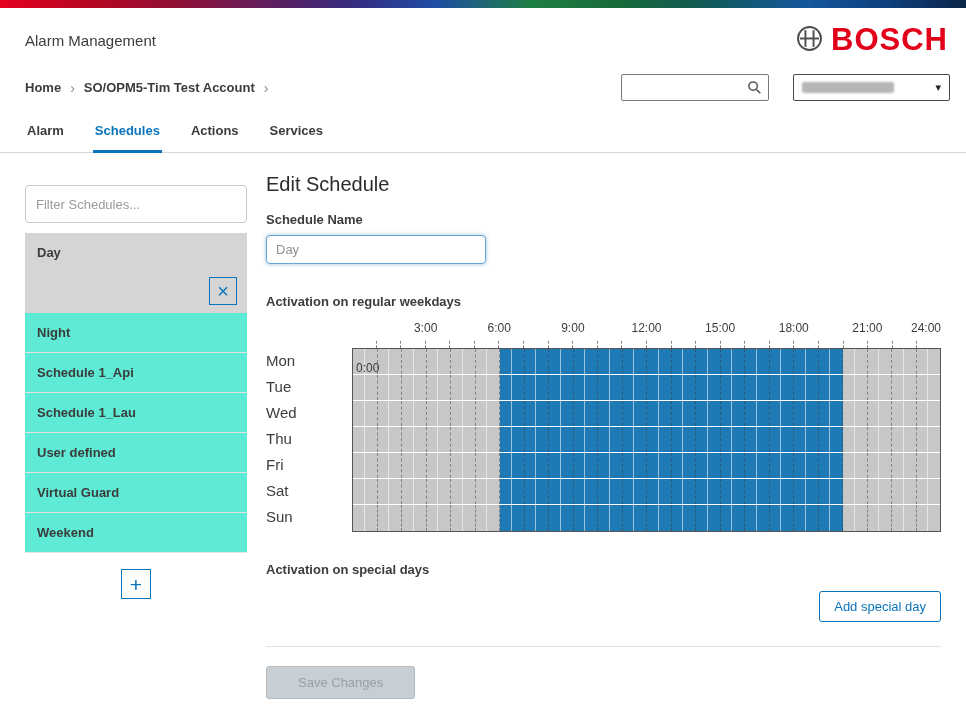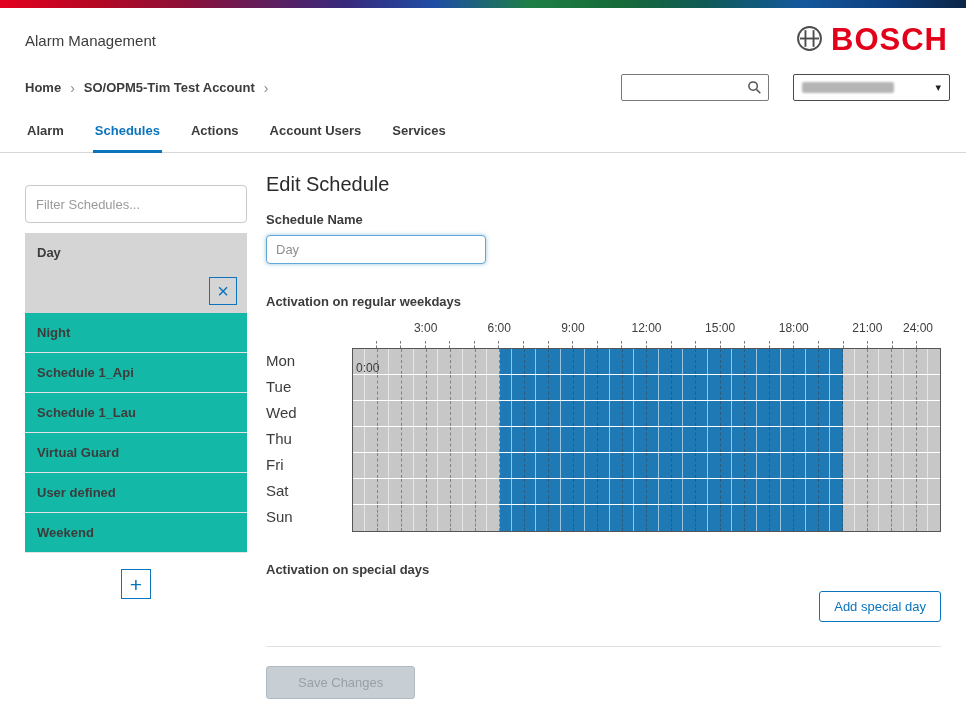--- a/index.html
+++ b/index.html
@@ -29,21 +29,21 @@
   .redacted { width:92px; height:11px; background:#b5b5b5; border-radius:2px; filter:blur(1px); }
   .chevron { font-size:11px; color:#222; }
   .tab-bar { display:flex; gap:27px; padding-left:25px; border-bottom:1px solid #d8d8d8; }
   .tab { font-size:13px; font-weight:bold; color:#3c3c3c; padding:10px 2px 12px; cursor:pointer; border-bottom:3px solid transparent; margin-bottom:-1px; }
   .tab.active { color:var(--accent); border-bottom-color:var(--accent); }
   .content { display:flex; padding:0 25px; }
   .sidebar { width:222px; flex:none; padding-top:32px; }
   .filter-input { width:100%; height:38px; border:1px solid #c9c9c9; border-radius:4px; padding:0 10px; font-size:13px; color:#7f1d1d; }
   .filter-input::placeholder { color:#9a9a9a; }
   .schedule-list { margin-top:10px; }
-  .schedule-item { position:relative; padding:12px; font-size:13px; font-weight:bold; color:#3c3c3c; border-bottom:1px solid #e3e3e3; cursor:pointer; background:#14b8a6; }
+  .schedule-item { position:relative; padding:12px; font-size:13px; font-weight:bold; color:#3c3c3c; border-bottom:1px solid #e3e3e3; cursor:pointer; background:#5eead4; }
   .schedule-item.selected { background:#d5d5d5; height:80px; border-bottom:none; }
   .delete-btn { position:absolute; right:10px; bottom:8px; width:28px; height:28px; border:1px solid var(--accent); background:transparent; color:var(--accent); font-size:20px; line-height:1; cursor:pointer; display:flex; align-items:center; justify-content:center; }
   .add-wrap { display:flex; justify-content:center; margin-top:16px; }
   .add-btn { width:30px; height:30px; border:1px solid var(--accent); background:#fff; color:var(--accent); font-size:21px; line-height:1; cursor:pointer; }
   .main { flex:1; padding-top:20px; padding-left:19px; }
   .page-title { font-size:20px; color:#2b2b2b; }
   .field-label { font-size:13px; font-weight:bold; color:#3c3c3c; margin-top:16px; }
   .name-input { display:block; margin-top:8px; width:220px; height:29px; border:1px solid #63a7d8; box-shadow:0 0 4px rgba(30,121,180,.45); border-radius:4px; padding:0 9px; font-size:13px; color:#8f8f8f; outline:none; }
   .section-label { font-size:13px; font-weight:bold; color:#3c3c3c; margin-top:30px; }
   .sched-grid { display:flex; margin-top:12px; }
@@ -109,36 +109,35 @@
       <span class="redacted"></span>
       <span class="chevron">▾</span>
     </div>
   </div>
 </div>
 
 <div class="tab-bar">
     <div class="tab">Alarm</div>
     <div class="tab active">Schedules</div>
     <div class="tab">Actions</div>
-    <div class="tab">Account Users</div>
     <div class="tab">Services</div>
   </div>
 
 <div class="content">
   <div class="sidebar">
     <input class="filter-input" type="text" placeholder="Filter Schedules..." style="">
     <div class="schedule-list">
         <div class="schedule-item selected"><span class="schedule-item-label">Day</span><button class="delete-btn">
             <span>×</span>
           </button></div>
         <div class="schedule-item"><span class="schedule-item-label">Night</span></div>
         <div class="schedule-item"><span class="schedule-item-label">Schedule 1_Api</span></div>
         <div class="schedule-item"><span class="schedule-item-label">Schedule 1_Lau</span></div>
+        <div class="schedule-item"><span class="schedule-item-label">User defined</span></div>
         <div class="schedule-item"><span class="schedule-item-label">Virtual Guard</span></div>
-        <div class="schedule-item"><span class="schedule-item-label">User defined</span></div>
         <div class="schedule-item"><span class="schedule-item-label">Weekend</span></div>
       </div>
     <div class="add-wrap">
       <button class="add-btn"><span>+</span></button>
     </div>
   </div>
 
   <div class="main">
     <div class="page-title">Edit Schedule</div>
     <div class="field-label">Schedule Name</div>
@@ -159,21 +158,21 @@
       <div class="grid-col">
         <div class="time-axis">
             <span class="time-label" style="left: 4px; transform: none; margin-top: 40px;">0:00</span>
             <span class="time-label" style="left: 12.5%;">3:00</span>
             <span class="time-label" style="left: 25%;">6:00</span>
             <span class="time-label" style="left: 37.5%;">9:00</span>
             <span class="time-label" style="left: 50%;">12:00</span>
             <span class="time-label" style="left: 62.5%;">15:00</span>
             <span class="time-label" style="left: 75%;">18:00</span>
             <span class="time-label" style="left: 87.5%;">21:00</span>
-            <span class="time-label" style="right: 8px; transform: none;">24:00</span>
+            <span class="time-label" style="right: 0px; transform: none;">24:00</span>
           </div>
         <div class="tick-row">
             <div class="tick-cell"></div>
             <div class="tick-cell"></div>
             <div class="tick-cell"></div>
             <div class="tick-cell"></div>
             <div class="tick-cell"></div>
             <div class="tick-cell"></div>
             <div class="tick-cell"></div>
             <div class="tick-cell"></div>

